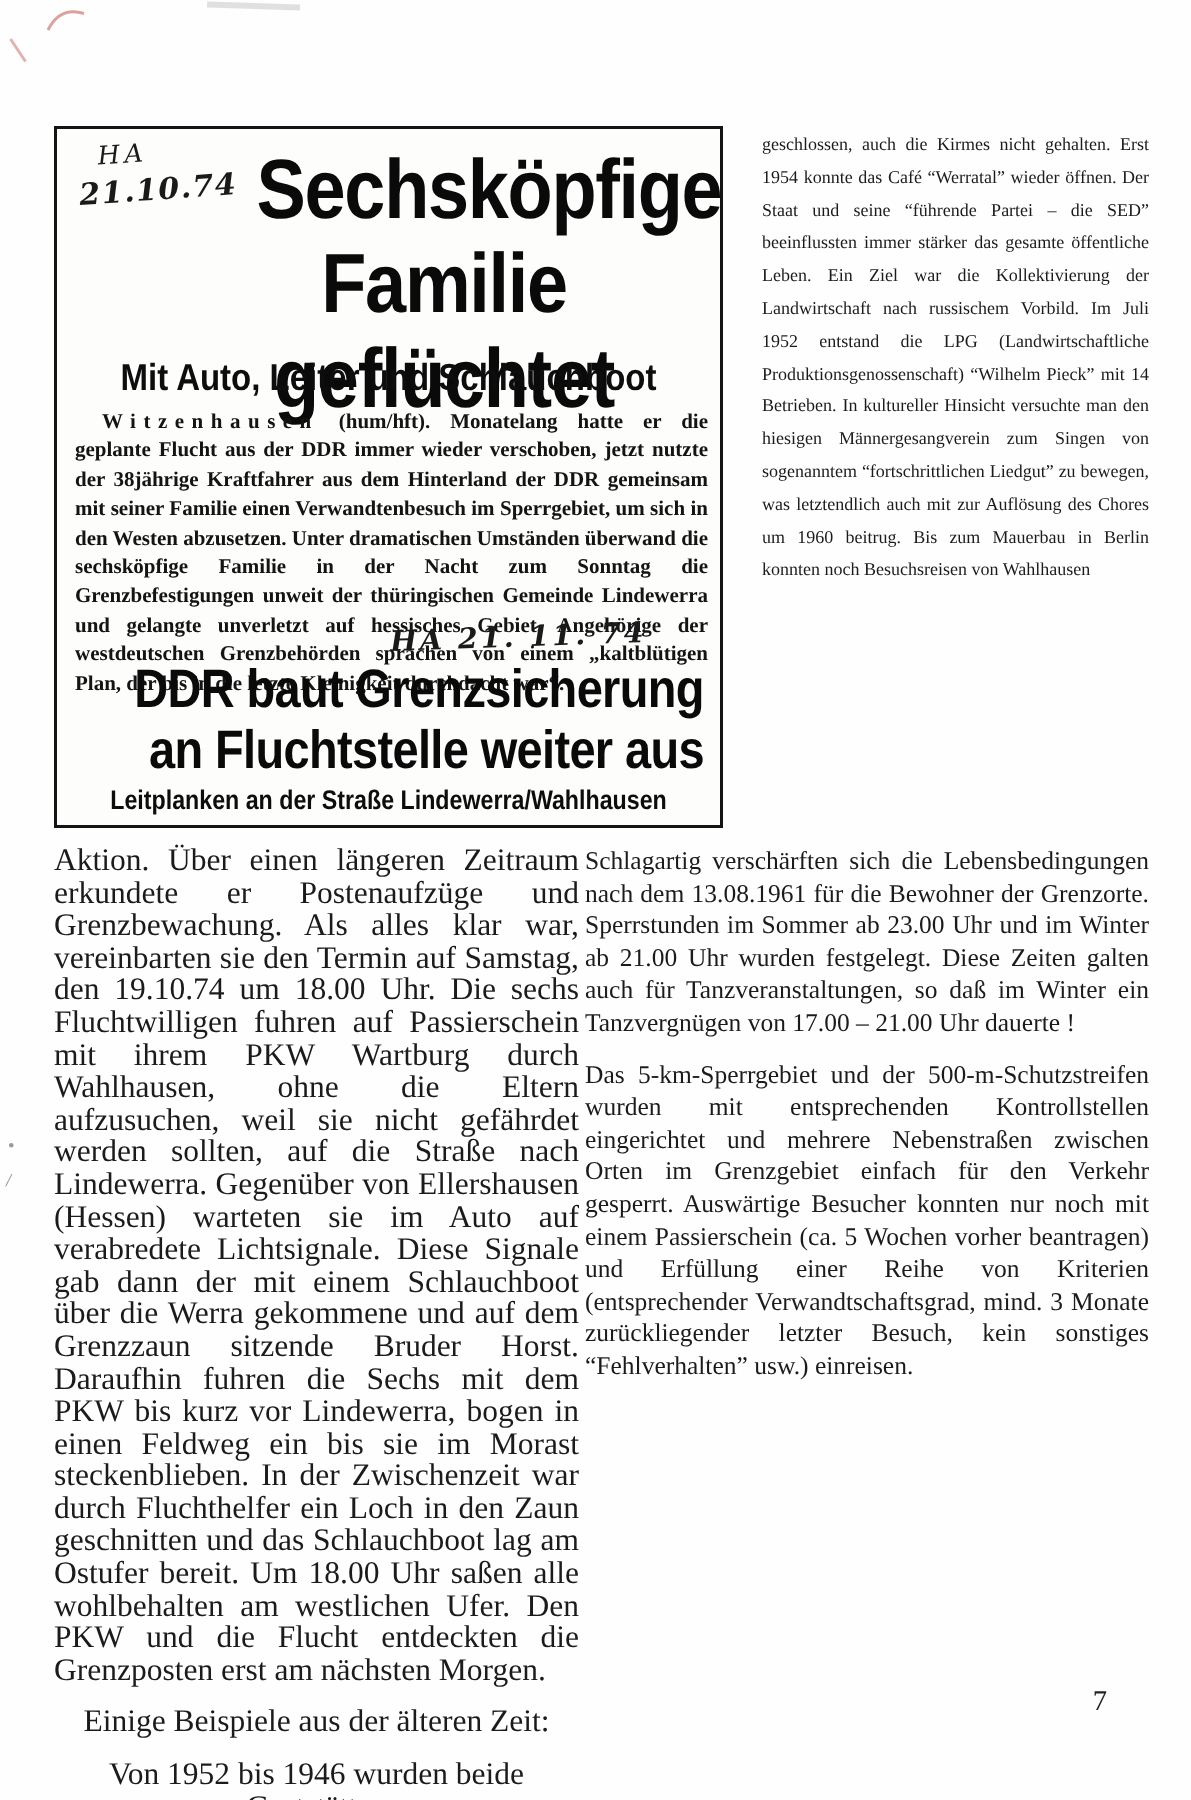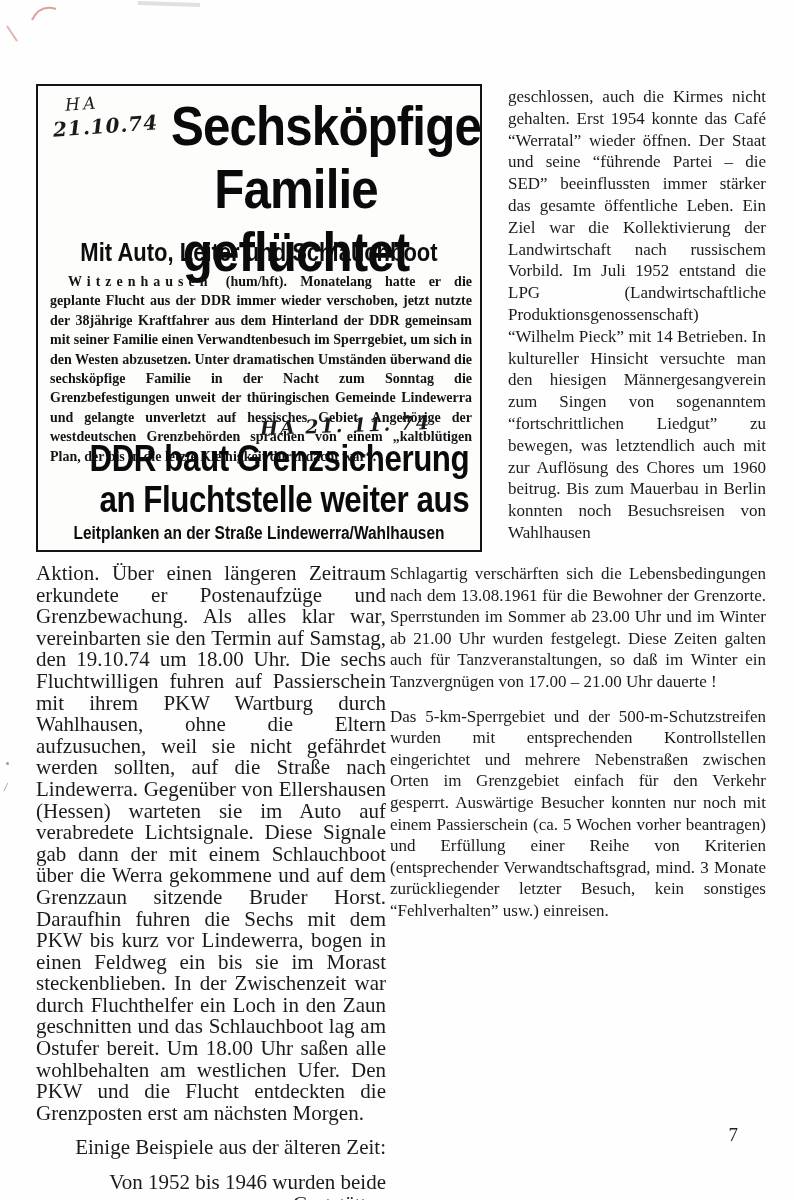--- a/index.html
+++ b/index.html
@@ -37,24 +37,24 @@
 
   .subhead2{position:absolute;left:0;top:437px;width:100%;text-align:center;
             font-family:"Liberation Sans",sans-serif;font-weight:bold;font-size:18px;
             color:#0d0d0d;transform:scaleX(0.86);}
 
   
   .serifcol{position:absolute;font-family:"Liberation Serif",serif;color:#1b1b1b;
             text-align:justify;hyphens:auto;-webkit-hyphens:auto;}
   .serifcol p{margin:0 0 13px 0;}
   .serifcol p:last-child{margin-bottom:0;}
-  .col-right-top{left:508px;top:86px;width:258px;font-size:17px;line-height:21.8px;}
+  .col-right-top{left:508px;top:86px;width:258px;font-size:12px;line-height:21.8px;}
   .col-left-bottom{left:36px;top:563px;width:350px;font-size:21px;line-height:21.6px;}
   .col-right-bottom{left:390px;top:563px;width:376px;font-size:17px;line-height:21.6px;}
-  .col-left-bottom .no-just{text-align:right;}
+  .col-left-bottom .no-just{text-align:center;}
 
   .page-number{position:absolute;left:708px;top:1124px;width:30px;text-align:right;
                font-family:"Liberation Serif",serif;font-size:19px;color:#222;}
 
   
   .top-marks{position:absolute;left:0;top:0;}
   .margin-dot{position:absolute;left:6px;top:762px;width:3px;height:3px;border-radius:50%;
               background:#9a9a9a;}
   .margin-slash{position:absolute;left:4px;top:779px;font-size:13px;color:#8a8a8a;
                 transform:rotate(8deg);font-family:"Liberation Serif",serif;}

